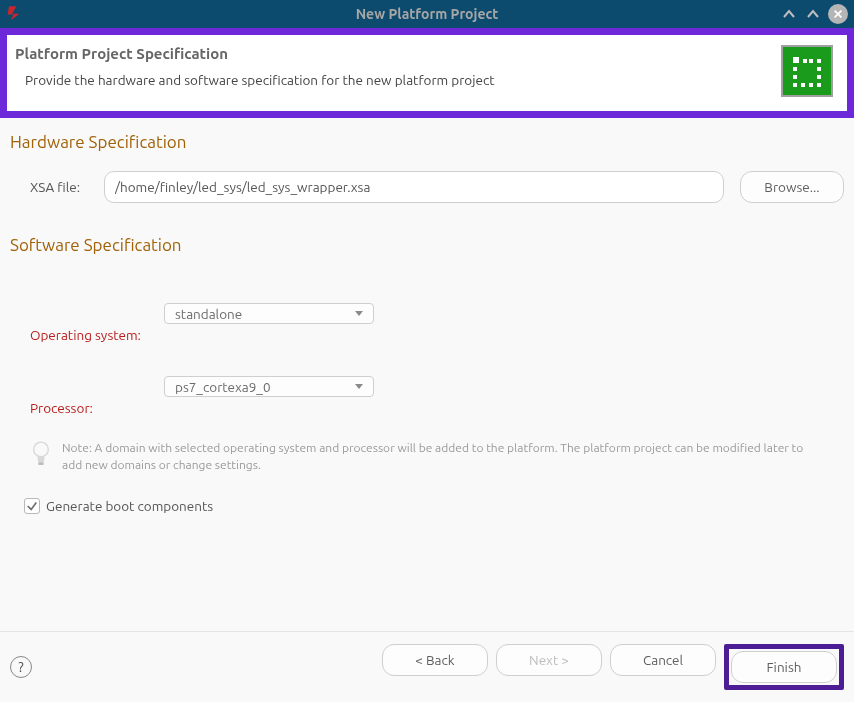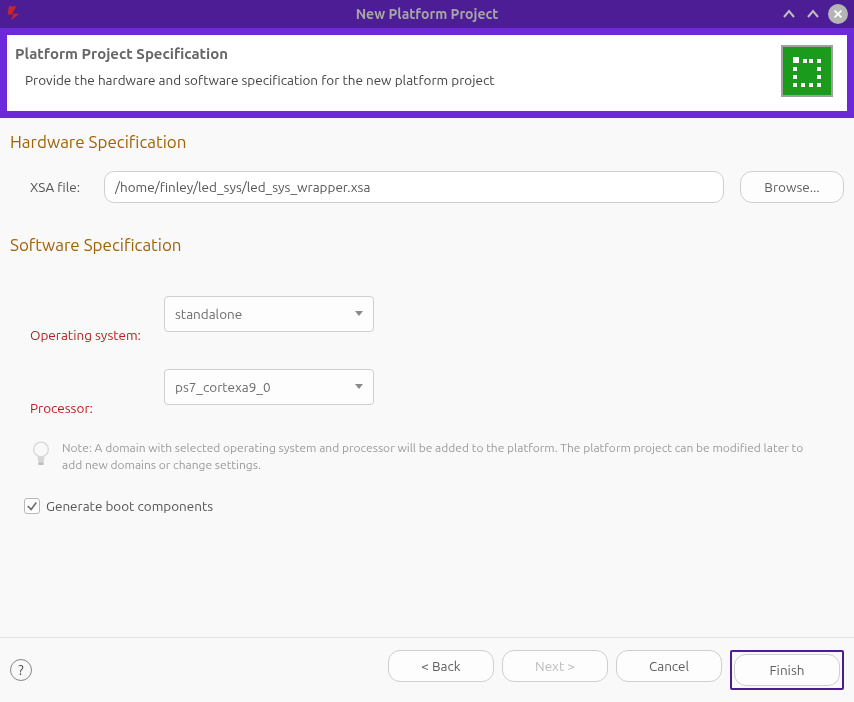--- a/index.html
+++ b/index.html
@@ -9,21 +9,21 @@
       color: #555;
       background: #f9f9f9;
       width: 854px;
       height: 702px;
       overflow: hidden;
       display: flex;
       flex-direction: column;
     }
     .titlebar {
       height: 28px;
-      background: #4c1d95;
+      background: #0c4a6e;
       display: flex;
       align-items: center;
       padding: 0 6px;
       position: relative;
     }
     .titlebar-title {
       position: absolute;
       left: 50%;
       transform: translateX(-50%);
       color: #a6a6a6;
@@ -121,21 +121,21 @@
       background: #fdfdfd;
       color: #5f5f5f;
       font-size: 13.5px;
       cursor: pointer;
       font-family: inherit;
       padding: 0 16px;
     }
     .btn-disabled { color: #bdbdbd; cursor: default; }
     .select {
       width: 210px;
-      height: 36px;
+      height: 21px;
       border: 1px solid #cfcfcf;
       border-radius: 4px;
       background: #fdfdfd;
       display: flex;
       align-items: center;
       justify-content: space-between;
       padding: 0 10px;
       cursor: pointer;
       color: #6b6b6b;
       font-size: 13.5px;
@@ -190,21 +190,21 @@
       gap: 8px;
     }
     .help-circle {
       width: 22px; height: 22px;
       border: 1.5px solid #888; border-radius: 50%;
       display:flex; align-items:center; justify-content:center;
       color:#555; font-size:14px; cursor:pointer;
     }
     .btn-big { min-width: 106px; }
     .highlight-box {
-      border: 2px solid #4c1d95;
+      border: 5px solid #4c1d95;
       padding: 2px;
       border-radius: 2px;
       text-decoration: underline;
     }
     .bulb-icon svg { width: 22px; height: 28px; }
   </style>
 </head>
 <body>
 
 <div class="titlebar">

